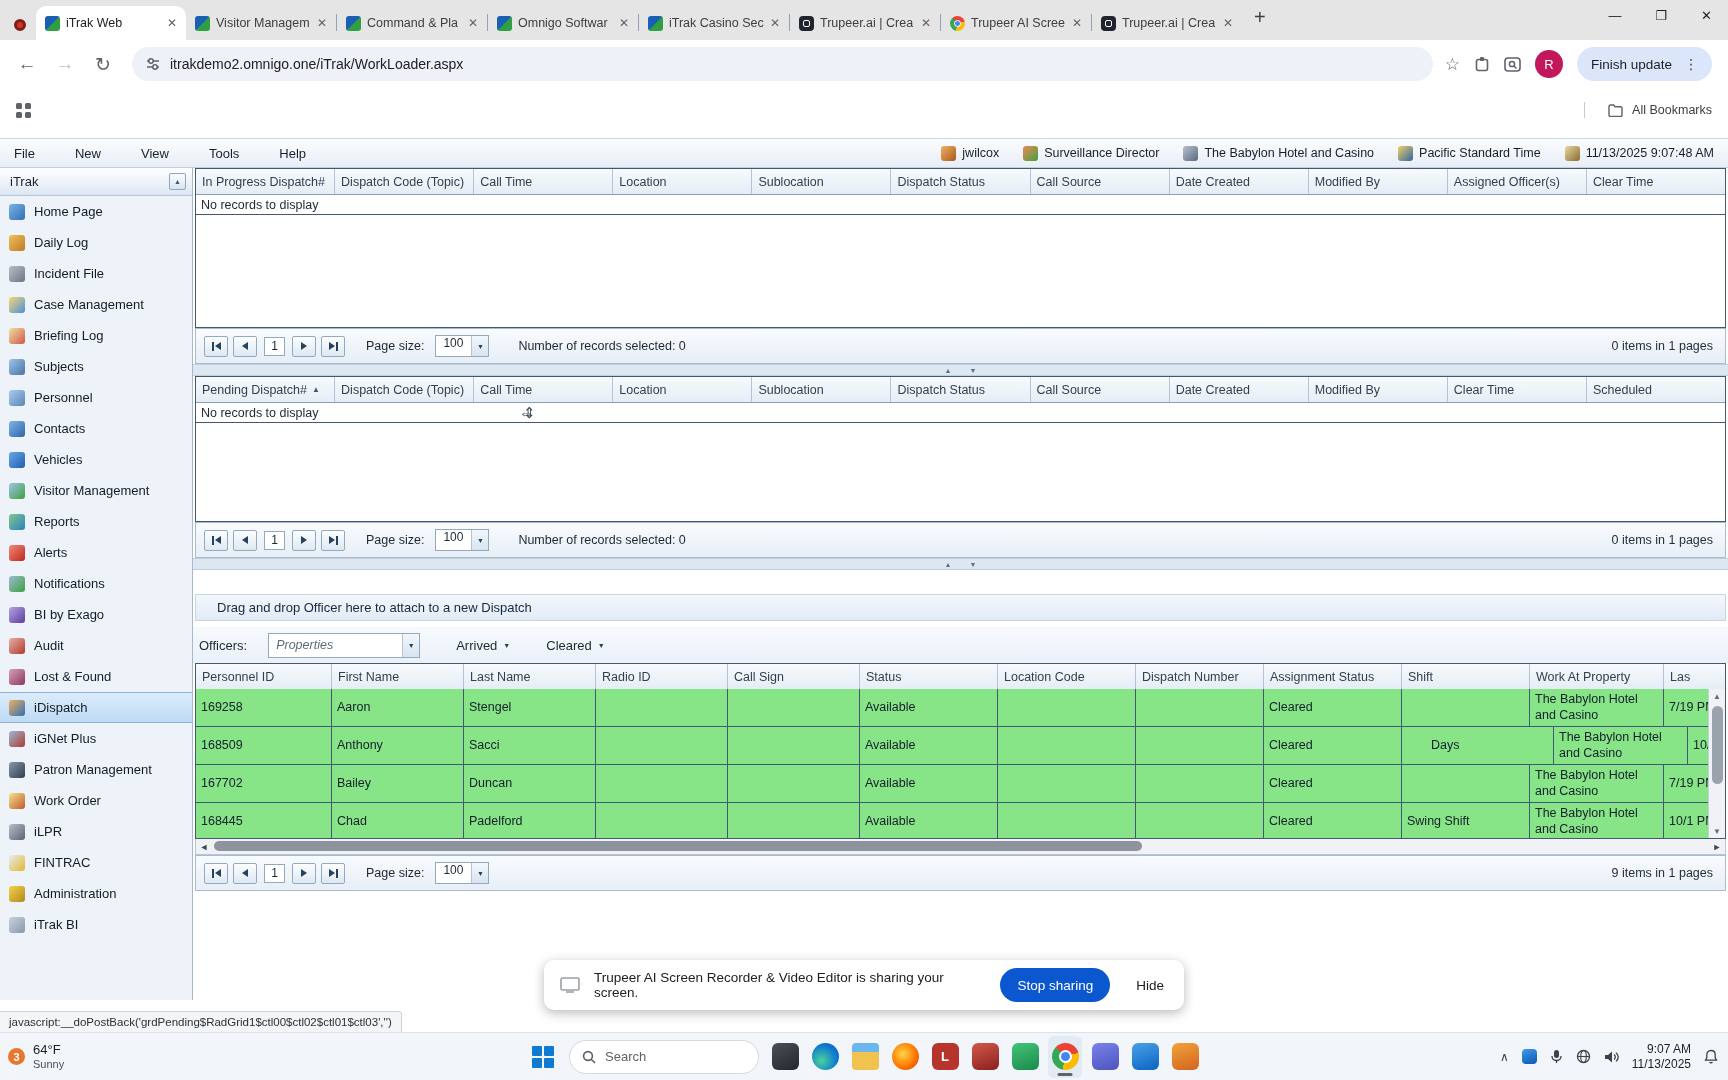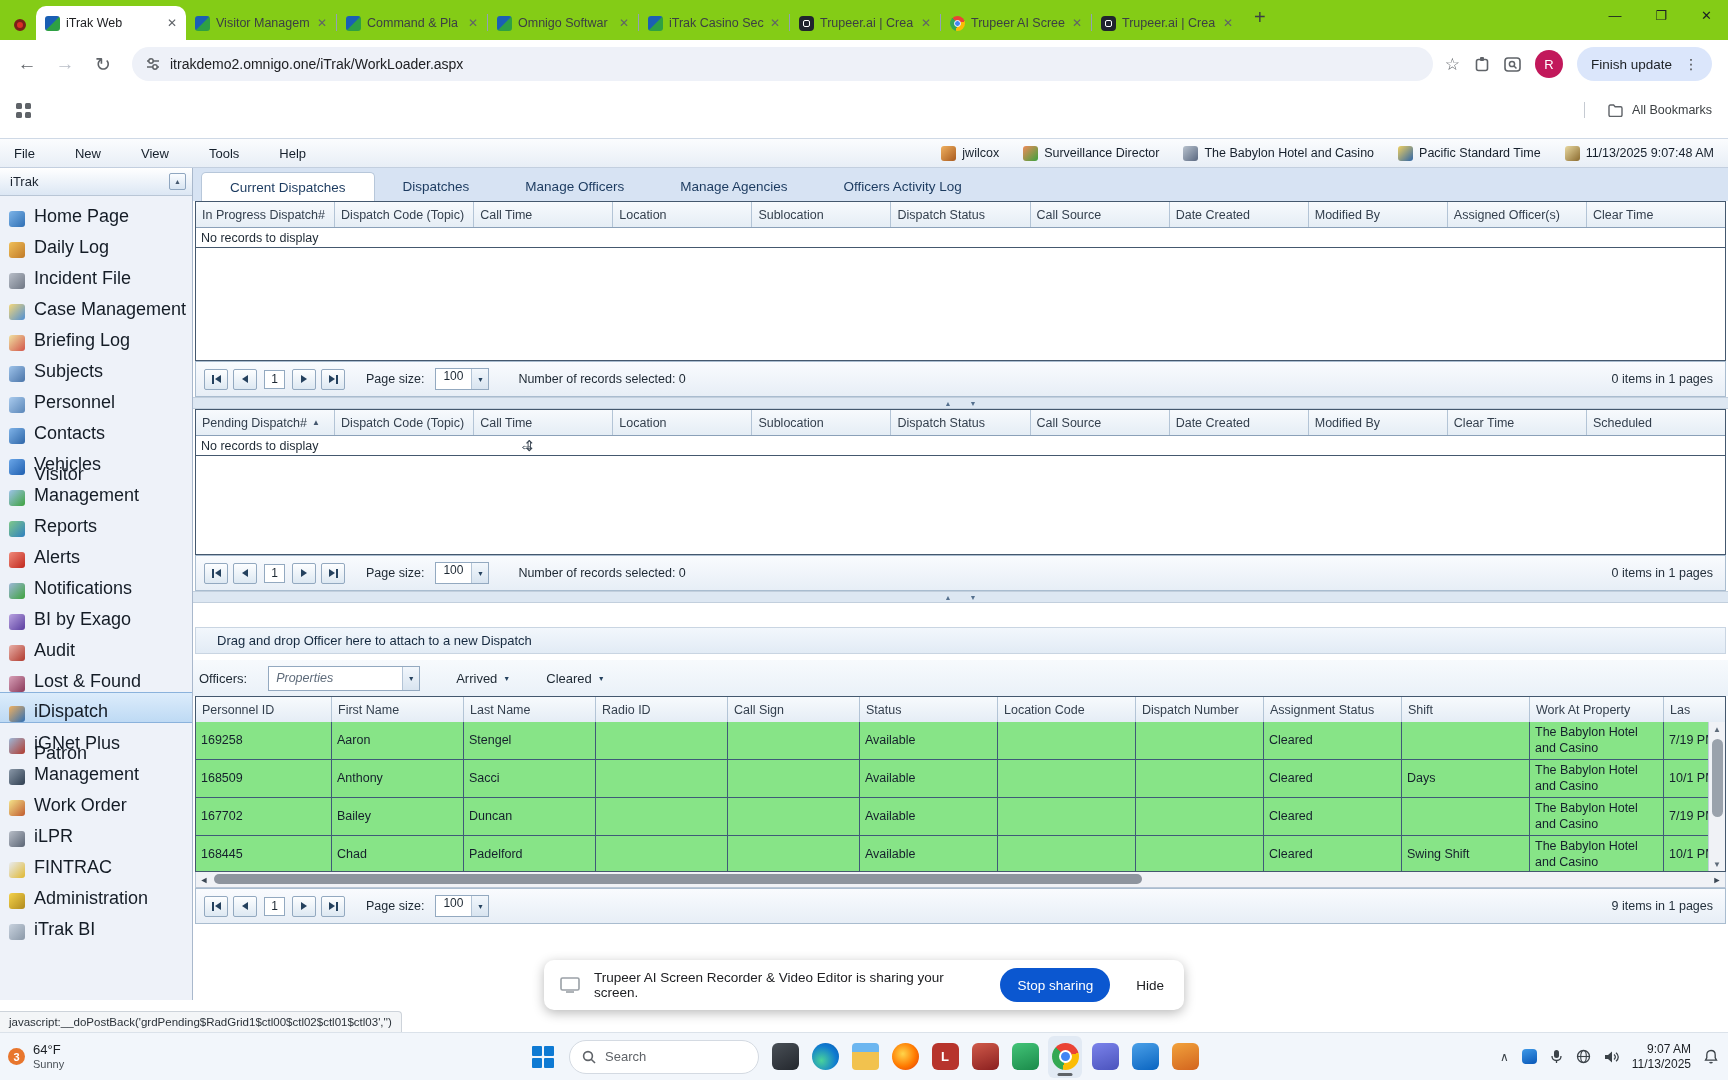--- a/index.html
+++ b/index.html
@@ -1,18 +1,18 @@
 <!DOCTYPE html>
 <html><head>
 <meta charset="utf-8">
 <style>
 *{margin:0;padding:0;box-sizing:border-box}
 body{width:1728px;height:1080px;overflow:hidden;background:#fff;font-family:"Liberation Sans",sans-serif;color:#1d2833;position:relative}
 
-.tab-strip{height:40px;background:#84cc16;display:flex;align-items:flex-end;padding-left:6px;position:relative}
+.tab-strip{height:40px;background:#e5e5e5;display:flex;align-items:flex-end;padding-left:6px;position:relative}
 .rec-dot{width:12px;height:12px;border-radius:50%;background:#d93025;border:3px solid #7a2018;margin:0 10px 9px 8px;flex:none}
 .tab{width:150px;height:34px;display:flex;align-items:center;gap:6px;padding:0 9px;font-size:12.5px;color:#3c4043;flex:none;overflow:hidden}
 .tab.active{background:#fff;border-radius:10px 10px 0 0;color:#202124}
 .fav{width:15px;height:15px;flex:none;position:relative;border-radius:3px}
 .fav-itrak{background:linear-gradient(135deg,#1a5fb4 48%,#2ea043 52%)}
 .fav-trupeer{background:#20242e;border-radius:4px}
 .fav-trupeer::after{content:"";position:absolute;inset:4px;border:1.5px solid #fff;border-radius:2px}
 .fav-chrome{border-radius:50%;background:conic-gradient(from -45deg,#ea4335 0 33%,#fbbc05 0 66%,#34a853 0 100%)}
 .fav-chrome::after{content:"";position:absolute;inset:4px;background:#4285f4;border:1px solid #fff;border-radius:50%}
 .tab .title{flex:1;overflow:hidden;white-space:nowrap}
@@ -40,21 +40,21 @@
 .page-gap{height:20px}
 .menubar{height:30px;display:flex;align-items:center;justify-content:space-between;padding:0 14px;border-top:1px solid #cfd9e6;border-bottom:1px solid #c3cfdf;background:linear-gradient(#fbfcfe,#e8eef6)}
 .menus{display:flex;gap:40px;font-size:13px;color:#16202c}
 .session{display:flex;gap:24px;align-items:center;font-size:12.5px;color:#16202c}
 .sess-item{display:flex;align-items:center;gap:6px}
 .sess-ic{width:15px;height:15px;border-radius:3px;flex:none}
 .workspace{display:flex;height:832px}
 .sidebar{width:193px;background:#eef2f9;border-right:1px solid #a9b8cc;flex:none}
 .sb-header{height:28px;background:linear-gradient(#ffffff,#dce7f4);border-bottom:1px solid #b9c6d6;display:flex;align-items:center;justify-content:space-between;padding:0 6px 0 10px;font-size:13px;color:#1b2430}
 .sb-collapse{width:17px;height:17px;border:1px solid #8fa6c0;background:linear-gradient(#fafcff,#d8e5f2);font-size:7px;color:#44586e;display:flex;align-items:center;justify-content:center;border-radius:2px}
-.sb-item{height:31px;display:flex;align-items:flex-end;gap:9px;padding-left:9px;font-size:18px;color:#141c26}
+.sb-item{height:31px;display:flex;align-items:center;gap:9px;padding-left:9px;font-size:13px;color:#141c26}
 .sb-item.selected{background:linear-gradient(#dcecfb,#bedaf4);border-top:1px solid #8ab2dc;border-bottom:1px solid #8ab2dc}
 .sb-ic{width:16px;height:16px;border-radius:3px;flex:none;display:flex;align-items:center;justify-content:center;font-size:10px;color:#fff}
 .main{flex:1;display:flex;flex-direction:column;background:#fff;min-width:0}
 .mod-tabs{height:33px;background:#d7e3f3;display:flex;align-items:flex-end;padding-left:8px}
 .mod-tab{height:29px;display:flex;align-items:center;padding:0 28px;font-size:13.5px;color:#1b3a5f}
 .mod-tab.active{background:#fff;border:1px solid #b7c7da;border-bottom:none;border-radius:5px 5px 0 0}
 .disp-toolbar{height:36px;display:flex;align-items:center;gap:4px;padding-left:5px}
 .btn{height:28px;border:1px solid #9fb0c4;background:linear-gradient(#fbfdfe,#e3eaf2);padding:0 12px;font-size:13px;color:#152434;display:flex;align-items:center;border-radius:1px}
 .chip-label{height:28px;display:flex;align-items:center;padding:0 18px;font-size:13px;color:#152434;background:#eef3f9;margin-left:26px}
 .grid{margin:0 2px;border:1px solid #44586e}
@@ -392,27 +392,20 @@
             <span>Administration</span>
           </div>
           <div class="sb-item">
             <span class="sb-ic" style="background: linear-gradient(135deg, rgb(200, 210, 222), rgb(138, 152, 168));"></span>
             <span>iTrak BI</span>
           </div>
         </div>
     </div>
 
     <div class="main">
-      <div class="mod-tabs">
-          <div class="mod-tab active">Current Dispatches</div>
-          <div class="mod-tab">Dispatches</div>
-          <div class="mod-tab">Manage Officers</div>
-          <div class="mod-tab">Manage Agencies</div>
-          <div class="mod-tab">Officers Activity Log</div>
-        </div>
 
 
       <div class="grid" id="grid-inprogress">
           <div class="grid-head">
             <div class="gh-cell">In Progress Dispatch#</div>
             <div class="gh-cell">Dispatch Code (Topic)</div>
             <div class="gh-cell">Call Time</div>
             <div class="gh-cell">Location</div>
             <div class="gh-cell">Sublocation</div>
             <div class="gh-cell">Dispatch Status</div>
@@ -553,21 +546,21 @@
             <div class="off-row" style="background: rgb(135, 228, 135);">
               <div class="off-cell" style="width: 136px; white-space: nowrap;">168509</div>
               <div class="off-cell" style="width: 132px; white-space: nowrap;">Anthony</div>
               <div class="off-cell" style="width: 132px; white-space: nowrap;">Sacci</div>
               <div class="off-cell" style="width: 132px; white-space: nowrap;"></div>
               <div class="off-cell" style="width: 132px; white-space: nowrap;"></div>
               <div class="off-cell" style="width: 138px; white-space: nowrap;">Available</div>
               <div class="off-cell" style="width: 138px; white-space: nowrap;"></div>
               <div class="off-cell" style="width: 128px; white-space: nowrap;"></div>
               <div class="off-cell" style="width: 138px; white-space: nowrap;">Cleared</div>
-              <div class="off-cell" style="width: 128px; white-space: nowrap;">Days</div>
+              <div class="off-cell" style="width: 128px; white-space: nowrap; margin-left: 24px;">Days</div>
               <div class="off-cell" style="width: 134px;">The Babylon Hotel and Casino</div>
               <div class="off-cell" style="width: 90px; white-space: nowrap;">10/1 PM</div>
             </div>
             <div class="off-row" style="background: rgb(135, 228, 135);">
               <div class="off-cell" style="width: 136px; white-space: nowrap;">167702</div>
               <div class="off-cell" style="width: 132px; white-space: nowrap;">Bailey</div>
               <div class="off-cell" style="width: 132px; white-space: nowrap;">Duncan</div>
               <div class="off-cell" style="width: 132px; white-space: nowrap;"></div>
               <div class="off-cell" style="width: 132px; white-space: nowrap;"></div>
               <div class="off-cell" style="width: 138px; white-space: nowrap;">Available</div>

